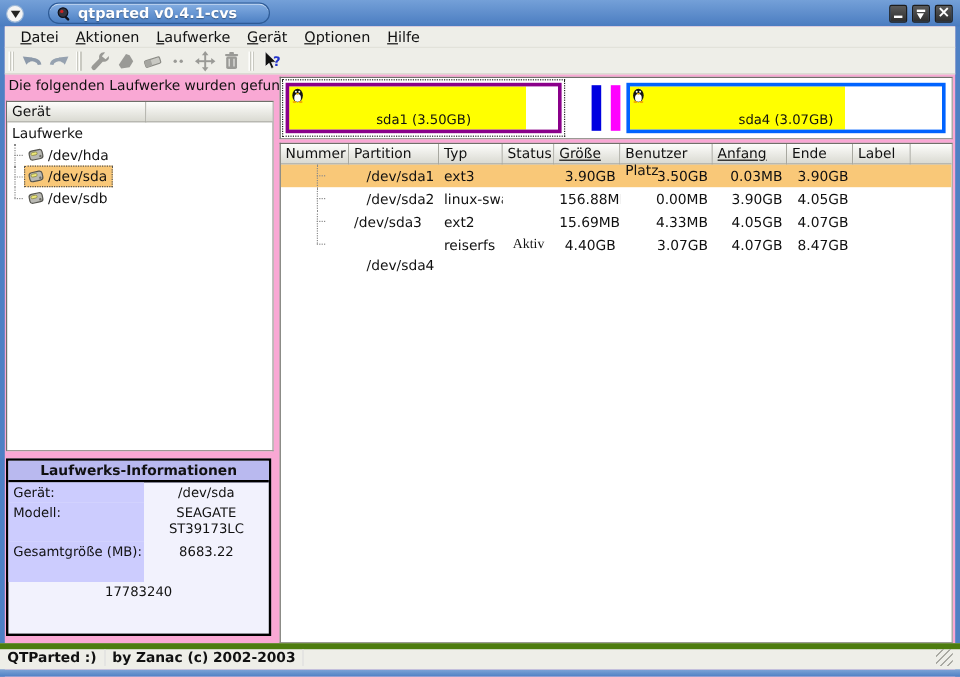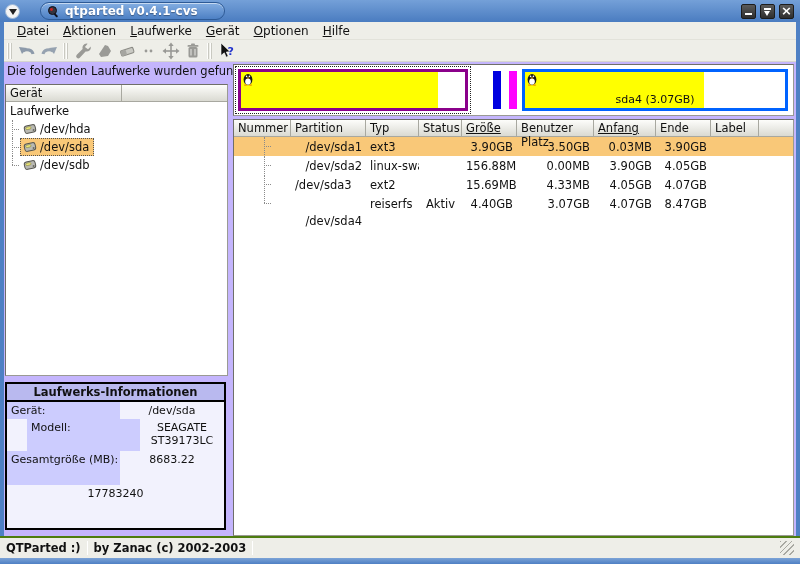--- a/index.html
+++ b/index.html
@@ -1,19 +1,19 @@
 <!DOCTYPE html>
 <html><head>
 <meta charset="utf-8">
 <style>
   * { margin:0; padding:0; box-sizing:border-box; }
   html,body { width:800px; height:564px; overflow:hidden;
     font-family:"DejaVu Sans","Liberation Sans",sans-serif; font-size:11.5px; color:#111; }
 
-  .window { position:relative; width:800px; height:564px; background:#c4b5fd;
+  .window { position:relative; width:800px; height:564px; background:#f9a8d4;
     border-left:4px solid #4e80c4; border-right:4px solid #4e80c4; }
 
   
   .titlebar { position:absolute; left:-4px; top:0; width:800px; height:22px;
     background:linear-gradient(#74a0d8,#4a7cc0); display:flex; align-items:center; }
   .sysmenu { width:15px; height:15px; border-radius:50%; background:#f4f4f4;
     border:1px solid #9db8d8; margin-left:5px; display:flex; align-items:center; justify-content:center; cursor:default; }
   .sysmenu .tri { width:0; height:0; border-left:4px solid transparent; border-right:4px solid transparent; border-top:6px solid #222; margin-top:1px; }
   .title-pill { height:18px; margin-left:20px; padding:0 26px 0 6px; border-radius:9px;
     background:linear-gradient(#84aee2,#4d80c4); border:1px solid #2d5a96;
@@ -84,21 +84,21 @@
     border:1px solid #9a9a94; border-top-color:#6f6f69; border-left-color:#6f6f69; overflow:hidden; }
   .pt-header { display:flex; height:17px; }
   .pt-row { display:flex; height:19px; align-items:center; }
   .pt-row.selected { background:#f9c878; }
   .pt-cell { padding:0 4px; white-space:nowrap; overflow:hidden; font-size:11.5px; }
   .pt-cell.num { display:flex; align-items:center; padding:0; height:100%; gap:3px;flex-direction:column; }
   .pt-cell.num .branch { margin-left:5px; }
 
   
   .statusbar { position:absolute; left:-4px; bottom:6px; width:800px; height:22px; background:#eeeee8;
-    border-top:2px solid #4d7c0f; display:flex; align-items:center; padding:0 6px;margin-top:20px; }
+    border-top:5px solid #4d7c0f; display:flex; padding:0 6px;margin-top:20px; }
   .sb-text { font-weight:bold; font-size:11.5px; white-space:nowrap; }
   .sb-sep { width:1px; height:14px; background:#9a9a94; border-right:1px solid #fff; margin:0 6px; }
   .sb-grip { margin-left:auto; width:14px; height:14px;
     background:repeating-linear-gradient(135deg,#a9a9a2 0 1px,transparent 1px 4px); }
   .bottom-border { position:absolute; left:-4px; bottom:0; width:800px; height:6px;
     background:linear-gradient(#7ca3d6,#4e80c4); }
 </style>
 </head>
 <body>
 
@@ -253,21 +253,21 @@
           </div>
       </div>
 
       <div class="info-panel">
         <div class="info-title">Laufwerks-Informationen</div>
         <div id="info-rows">
             <div class="info-row" style="height: 17px;">
               <div class="info-label">Gerät:</div>
               <div class="info-value">/dev/sda</div>
             </div>
-            <div class="info-row" style="height: 32px; margin-left: 20px;">
+            <div class="info-row" style="height: 32px;">
               <div class="info-label">Modell:</div>
               <div class="info-value">SEAGATE ST39173LC</div>
             </div>
             <div class="info-row" style="height: 34px;">
               <div class="info-label">Gesamtgröße (MB):</div>
               <div class="info-value">8683.22</div>
             </div>
             <div class="info-row" style="height: 21px;">
               <div class="info-value">17783240</div>
             </div>
@@ -281,20 +281,21 @@
           <div class="pblock" style="left: 4px; width: 230px; border-color: rgb(138, 0, 138); background: linear-gradient(to right, rgb(255, 255, 0) 88%, rgb(255, 255, 255) 88%);">
             <span class="tux"><svg width="12" height="14" viewBox="0 0 12 14">
                 <ellipse cx="6" cy="7.6" rx="4.4" ry="5.6" fill="#161616"></ellipse>
                 <ellipse cx="6" cy="9.6" rx="2.8" ry="3.2" fill="#fff"></ellipse>
                 <circle cx="4.6" cy="4.4" r="0.8" fill="#fff"></circle>
                 <circle cx="7.4" cy="4.4" r="0.8" fill="#fff"></circle>
                 <polygon points="4.6,5.6 7.4,5.6 6,7.1" fill="#f2a900"></polygon>
                 <ellipse cx="3.5" cy="13.1" rx="1.7" ry="0.9" fill="#f2a900"></ellipse>
                 <ellipse cx="8.5" cy="13.1" rx="1.7" ry="0.9" fill="#f2a900"></ellipse>
               </svg></span>
+            <div class="plabel">sda1 (3.50GB)</div>
           </div>
           <div class="pbar" style="left: 259px; width: 8px; background: rgb(0, 0, 224);"></div>
           <div class="pbar" style="left: 275px; width: 8px; background: rgb(255, 0, 255);"></div>
           <div class="pblock" style="left: 288px; width: 266px; border-color: rgb(0, 99, 255); background: linear-gradient(to right, rgb(255, 255, 0) 69%, rgb(255, 255, 255) 69%);">
             <span class="tux"><svg width="12" height="14" viewBox="0 0 12 14">
                 <ellipse cx="6" cy="7.6" rx="4.4" ry="5.6" fill="#161616"></ellipse>
                 <ellipse cx="6" cy="9.6" rx="2.8" ry="3.2" fill="#fff"></ellipse>
                 <circle cx="4.6" cy="4.4" r="0.8" fill="#fff"></circle>
                 <circle cx="7.4" cy="4.4" r="0.8" fill="#fff"></circle>
                 <polygon points="4.6,5.6 7.4,5.6 6,7.1" fill="#f2a900"></polygon>
@@ -396,21 +397,21 @@
                     <circle cx="4.6" cy="4.4" r="0.8" fill="#fff"></circle>
                     <circle cx="7.4" cy="4.4" r="0.8" fill="#fff"></circle>
                     <polygon points="4.6,5.6 7.4,5.6 6,7.1" fill="#f2a900"></polygon>
                     <ellipse cx="3.5" cy="13.1" rx="1.7" ry="0.9" fill="#f2a900"></ellipse>
                     <ellipse cx="8.5" cy="13.1" rx="1.7" ry="0.9" fill="#f2a900"></ellipse>
                   </svg></span>
                 <span>04</span>
               </div>
               <div class="pt-cell" style="width: 75px; text-align: right; margin-top: 34px;">/dev/sda4</div>
               <div class="pt-cell" style="width: 53px; text-align: left;">reiserfs</div>
-              <div class="pt-cell" style="width: 43px; text-align: center;">Aktiv</div>
+              <div class="pt-cell" style="width: 43px; text-align: center; font-family: Liberation Serif, serif;">Aktiv</div>
               <div class="pt-cell" style="width: 55px; text-align: right;">4.40GB</div>
               <div class="pt-cell" style="width: 77px; text-align: right;">3.07GB</div>
               <div class="pt-cell" style="width: 62px; text-align: right;">4.07GB</div>
               <div class="pt-cell" style="width: 55px; text-align: right;">8.47GB</div>
               <div class="pt-cell" style="width: 48px; text-align: left;"></div>
             </div>
           </div>
       </div>
     </div>
   </div>

